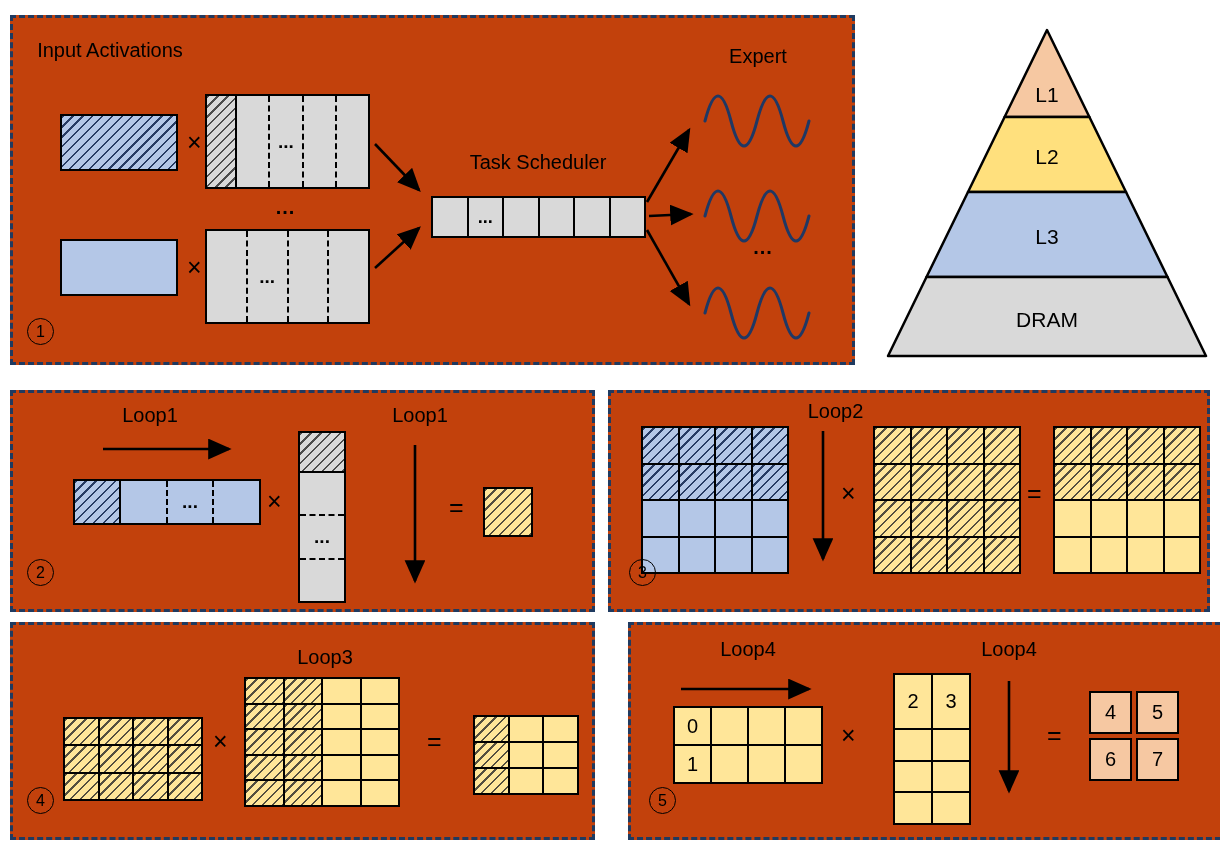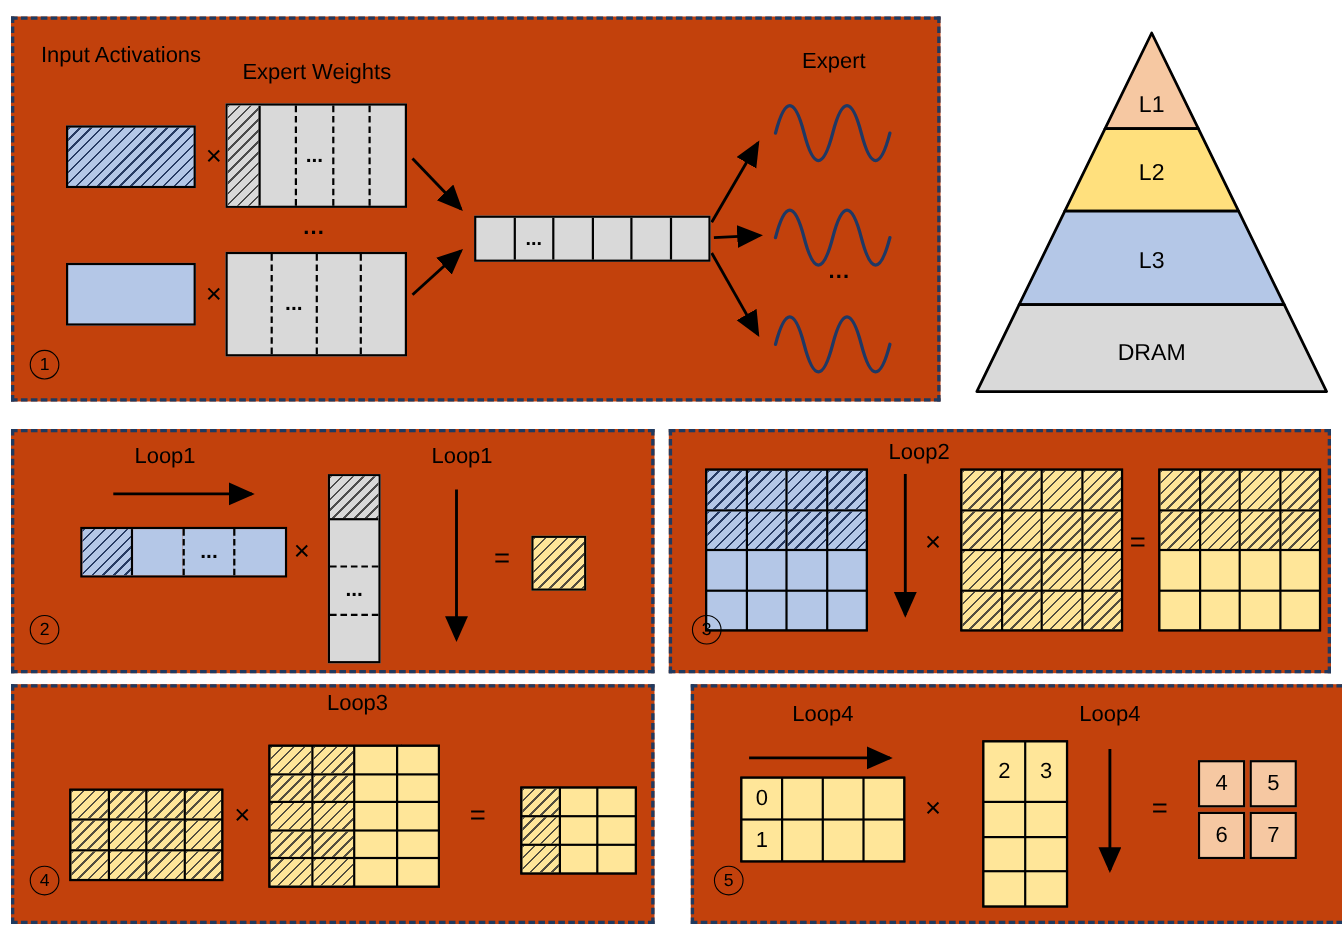--- a/index.html
+++ b/index.html
@@ -69,40 +69,40 @@
       <line x1="634" y1="212" x2="676" y2="286" stroke="#000" stroke-width="2.6" marker-end="url(#ah1)"></line>
       <path d="M692,103 Q705,53 718,103 T744,103 T770,103 T796,103" fill="none" stroke="#1f3864" stroke-width="3" stroke-linecap="round"></path>
       <path d="M692,198 Q705,148 718,198 T744,198 T770,198 T796,198" fill="none" stroke="#1f3864" stroke-width="3" stroke-linecap="round"></path>
       <path d="M692,295 Q705,245 718,295 T744,295 T770,295 T796,295" fill="none" stroke="#1f3864" stroke-width="3" stroke-linecap="round"></path>
     </svg>
 
     <div class="lbl" style="left:18px;top:20px;width:158px">Input Activations</div>
     <div class="mono bl hb" style="left:47px;top:96px;width:118px;height:57px"></div>
     <div class="op" style="left:174px;top:110px">×</div>
 
-    <div class="lbl" style="left:190px;top:36px;width:170px">Expert Weights</div>
     <div class="wbox" style="left:192px;top:76px;width:165px;height:95px">
       <div class="wcap gy hd"></div>
       <div class="wseg"></div>
       <div class="wseg">...</div>
       <div class="wseg"></div>
       <div class="wseg"></div>
     </div>
 
     <div class="dots" style="left:190px;top:178px;width:165px">...</div>
 
     <div class="mono bl" style="left:47px;top:221px;width:118px;height:57px"></div>
     <div class="op" style="left:174px;top:235px">×</div>
     <div class="wbox" style="left:192px;top:211px;width:165px;height:95px">
       <div class="wseg"></div>
       <div class="wseg">...</div>
       <div class="wseg"></div>
       <div class="wseg"></div>
     </div>
 
+    <div class="lbl" style="left:415px;top:132px;width:220px">Task Scheduler</div>
     <div class="queue" style="left:418px;top:178px;width:215px;height:42px">
       <div class="qc"></div>
       <div class="qc">...</div>
       <div class="qc"></div>
       <div class="qc"></div>
       <div class="qc"></div>
       <div class="qc"></div>
     </div>
 
     <div class="lbl" style="left:680px;top:26px;width:130px">Expert</div>
@@ -237,21 +237,21 @@
   <div class="panel" style="left:10px;top:622px;width:585px;height:218px">
     <svg class="ov" viewBox="0 0 579 212">
       <defs>
         <marker id="ah4" markerWidth="11" markerHeight="9" refX="8" refY="4" orient="auto">
           <path d="M0,0 L9,4 L0,8 z" fill="#000"></path>
         </marker>
       </defs>
       <line x1="250" y1="62" x2="372" y2="62" stroke="#000" stroke-width="2.6" marker-end="url(#ah4)"></line>
     </svg>
 
-    <div class="lbl" style="left:252px;top:2px;width:120px">Loop3</div>
+    <div class="lbl" style="left:252px;top:20px;width:120px">Loop3</div>
 
     <div class="m" style="left:50px;top:92px;width:140px;height:84px;grid-template-columns:repeat(4,1fr)">
       <div class="c yl hd"></div>
         <div class="c yl hd"></div>
         <div class="c yl hd"></div>
         <div class="c yl hd"></div>
       <div class="c yl hd"></div>
         <div class="c yl hd"></div>
         <div class="c yl hd"></div>
         <div class="c yl hd"></div>

